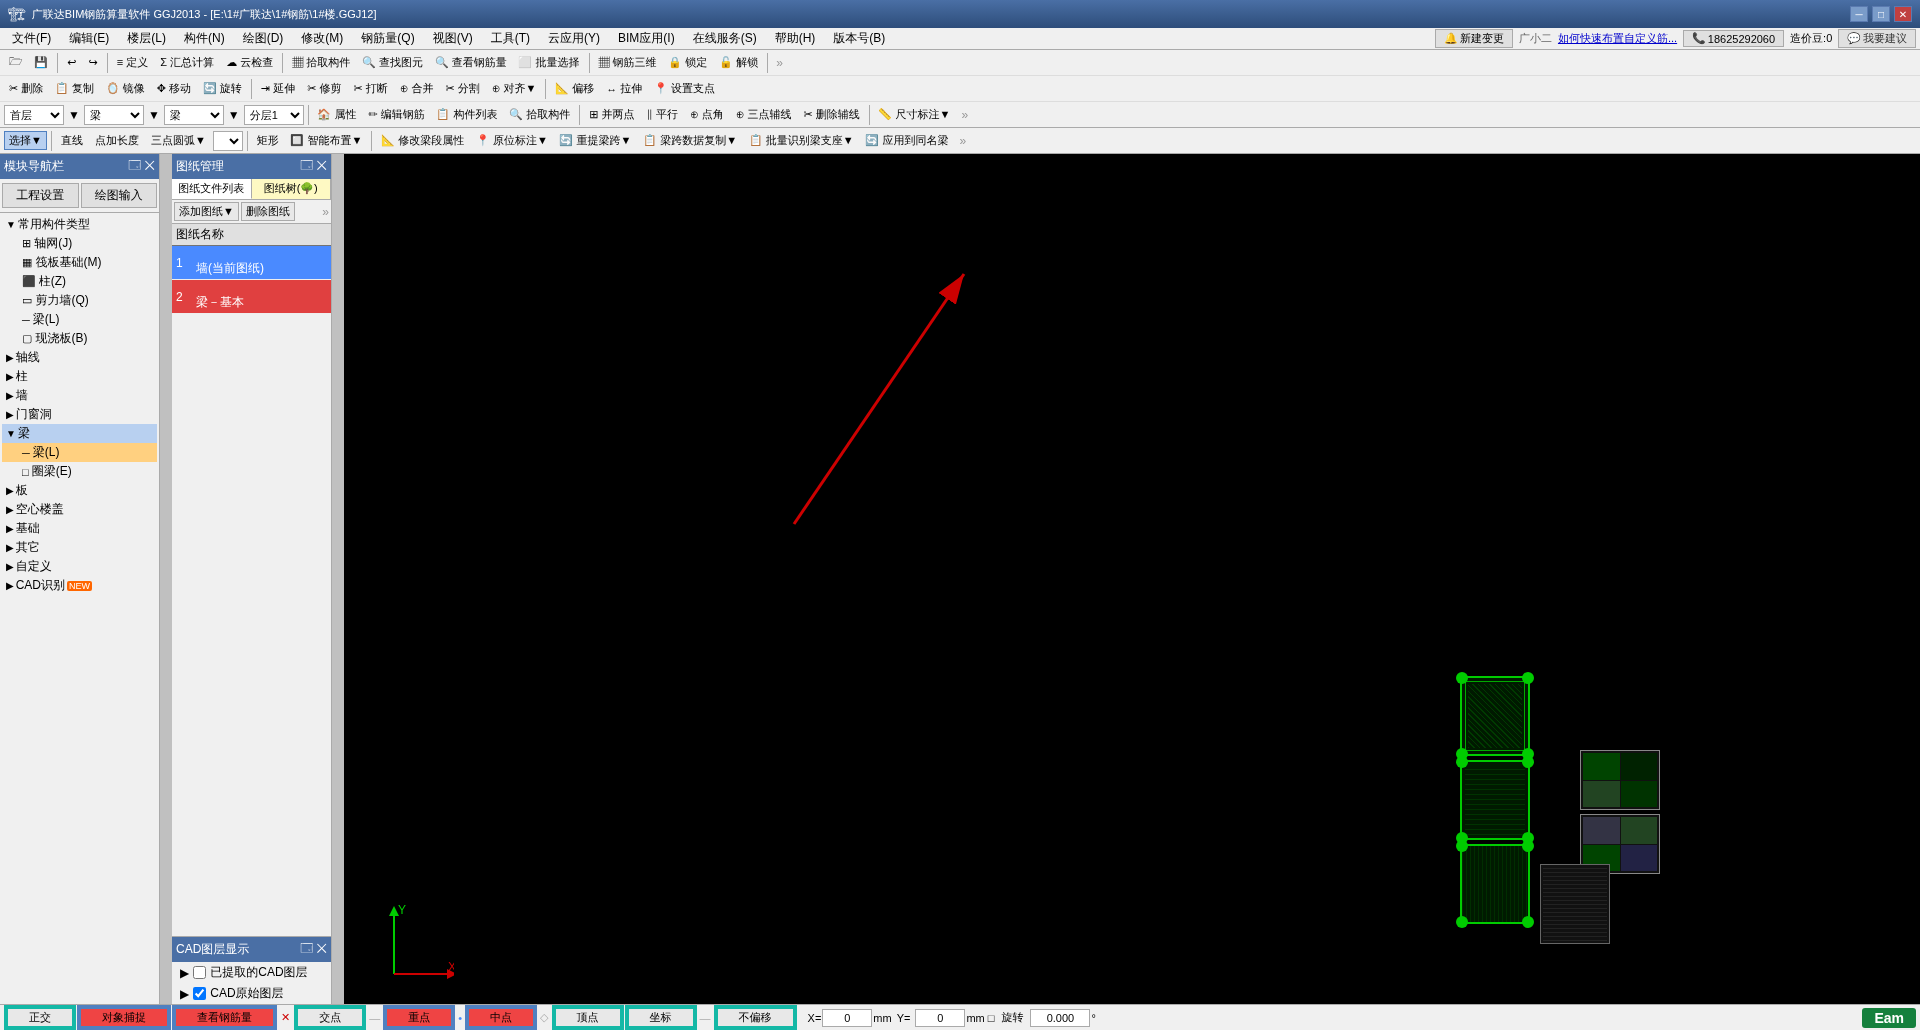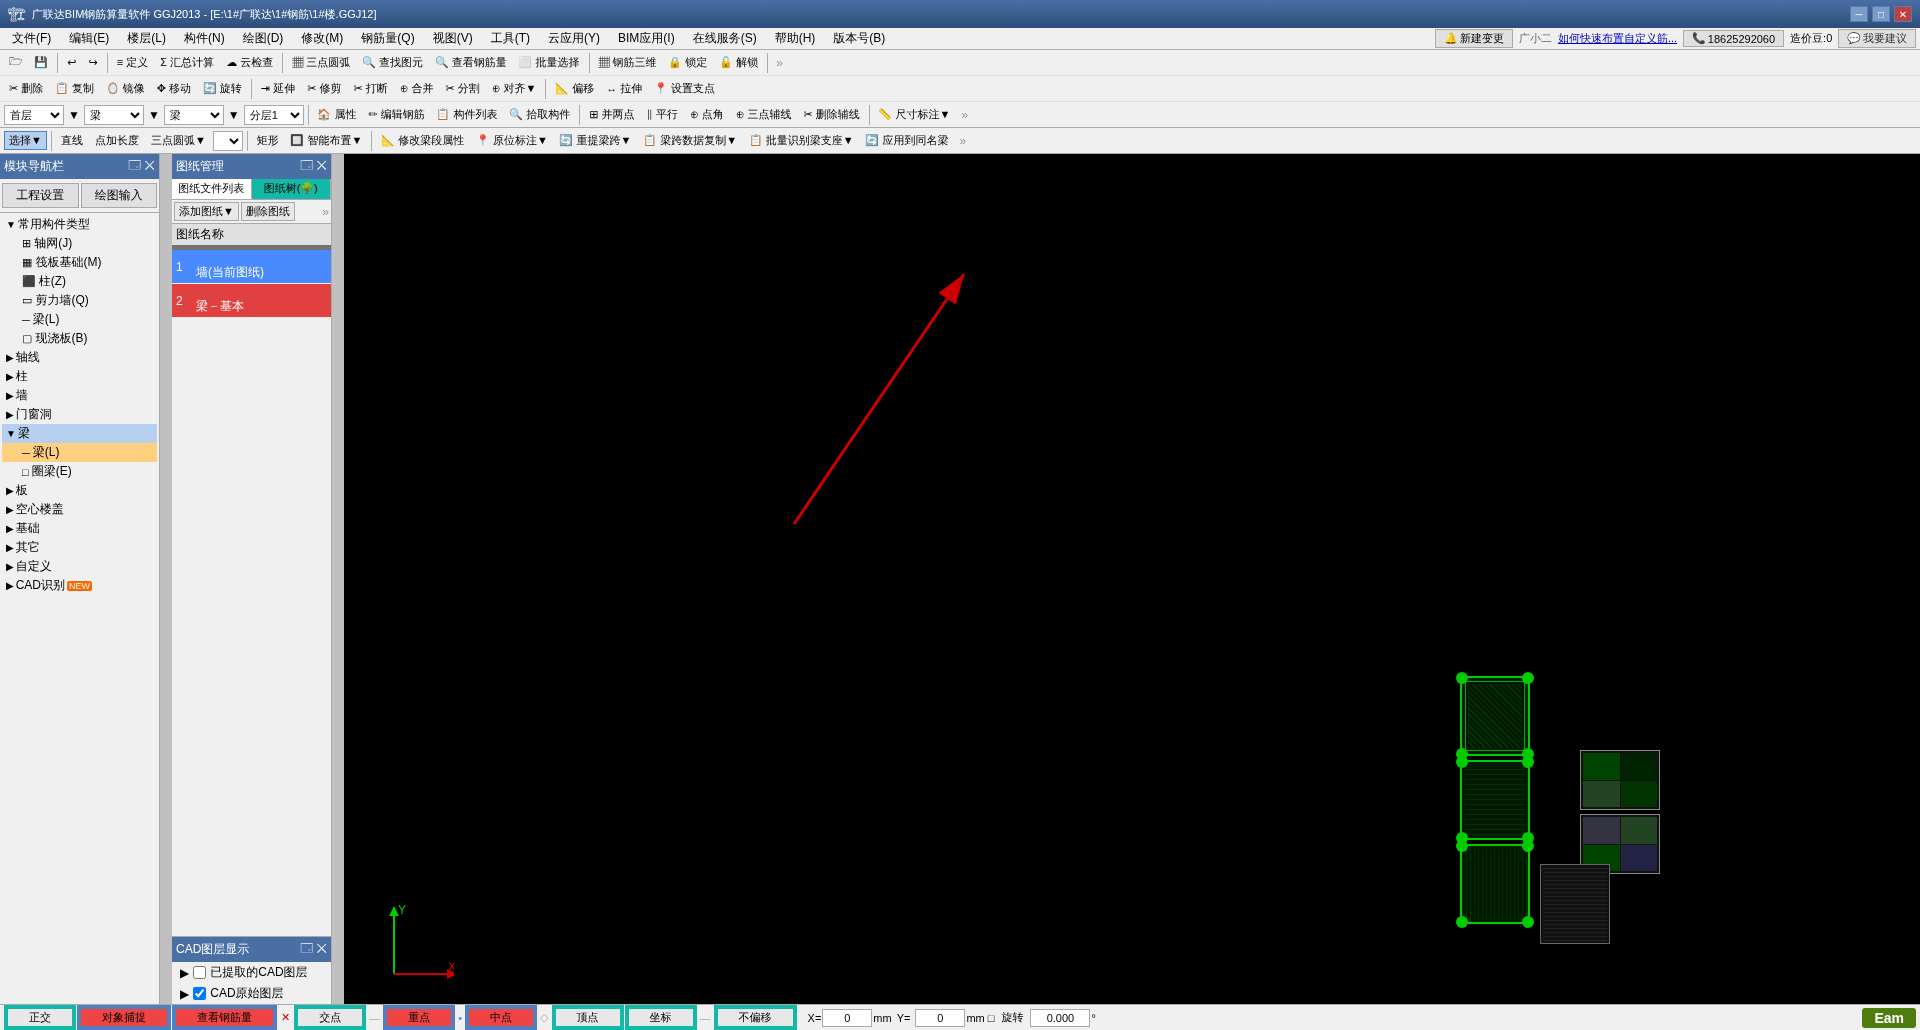--- a/index.html
+++ b/index.html
@@ -36,21 +36,21 @@
       font-size: 11px; border: 1px solid #aaa; background: #fff; padding: 1px 2px; height: 20px;
     }
     #left-panel-content { flex: 1; overflow-y: auto; padding: 2px; }
     .nav-item { display: flex; align-items: center; padding: 1px 4px; cursor: pointer; font-size: 12px; white-space: nowrap; }
     .nav-arrow { font-size: 10px; margin-right: 2px; cursor: pointer; }
     .nav-icon { margin-right: 3px; font-size: 11px; }
     .nav-item.selected { background: #b8d0f0; }
     .nav-item.highlighted { background: #ffd080; }
     .left-btn { width: 100%; margin: 2px 0; padding: 3px; text-align: center; background: #e0e0e0; border: 1px solid #aaa; cursor: pointer; font-size: 12px; }
     .drawing-tabs { display: flex; border-bottom: 1px solid #aaa; }
-    .drawing-tab { flex: 1; text-align: center; padding: 2px 4px; font-size: 11px; cursor: pointer; background: #14b8a6; border-right: 1px solid #aaa; }
+    .drawing-tab { flex: 1; text-align: center; padding: 2px 4px; font-size: 11px; cursor: pointer; background: #fef9c3; border-right: 1px solid #aaa; }
     .drawing-tab.active { background: #fff; border-bottom: 1px solid #fff; }
     .drawing-toolbar-btn { font-size: 11px; padding: 1px 4px; cursor: pointer; background: #e8e8e8; border: 1px solid #aaa; display: flex; align-items: center; gap: 2px; }
     .drawing-item { display: flex; align-items: center; padding: 2px 4px; font-size: 12px; cursor: pointer; border-bottom: 1px solid #eee; }
     .drawing-item.active { background: #4a8aff; color: #fff; }
     .drawing-item.highlight { background: #e04040; color: #fff; }
     .drawing-num { width: 20px; font-size: 12px; }
     .drawing-name { flex: 1; font-size: 12px; margin-top: 12px; }
     .cad-layer-item { display: flex; align-items: center; padding: 2px 8px; font-size: 12px; cursor: pointer; }
     .cad-layer-item input[type=checkbox] { margin-right: 4px; }
 
@@ -150,21 +150,21 @@
   <span class="tb-btn">🗁</span>
   <span class="tb-btn">💾</span>
   <div class="tb-separator"></div>
   <span class="tb-btn">↩</span>
   <span class="tb-btn">↪</span>
   <div class="tb-separator"></div>
   <span class="tb-btn">≡ 定义</span>
   <span class="tb-btn">Σ 汇总计算</span>
   <span class="tb-btn">☁ 云检查</span>
   <div class="tb-separator"></div>
-  <span class="tb-btn">▦ 三点圆弧</span>
+  <span class="tb-btn">▦ 拾取构件</span>
   <span class="tb-btn">🔍 查找图元</span>
   <span class="tb-btn">🔍 查看钢筋量</span>
   <span class="tb-btn">⬜ 批量选择</span>
   <div class="tb-separator"></div>
   <span class="tb-btn">▦ 钢筋三维</span>
   <span class="tb-btn">🔒 锁定</span>
   <span class="tb-btn">🔓 解锁</span>
   <div class="tb-separator"></div>
   <span style="font-size:12px;color:#999;margin:0 4px;">»</span>
 </div>
@@ -357,21 +357,21 @@
       <div class="drawing-tab active">图纸文件列表</div>
       <div class="drawing-tab">图纸树(🌳)</div>
     </div>
 
     <div style="display:flex;align-items:center;padding:2px;gap:2px;border-bottom:1px solid #aaa;">
       <button class="drawing-toolbar-btn">添加图纸▼</button>
       <button class="drawing-toolbar-btn">删除图纸</button>
       <span style="font-size:12px;color:#999;margin-left:auto;cursor:pointer;">»</span>
     </div>
 
-    <div style="background:#e0e0e0;padding:2px 4px;font-size:12px;border-bottom:5px solid #737373;">
+    <div style="background:#e0e0e0;padding:2px 4px;font-size:12px;border-bottom:1px solid #737373;">
       <span>图纸名称</span>
     </div>
 
     <div style="flex:1;overflow-y:auto;">
       <div class="drawing-item active">
         <span class="drawing-num">1</span>
         <span class="drawing-name">墙(当前图纸)</span>
       </div>
       <div class="drawing-item highlight">
         <span class="drawing-num">2</span>
@@ -488,16 +488,16 @@
   <span style="margin-left:10px;">X=</span>
   <input type="text" value="0" class="status-input" style="">
   <span>mm</span>
   <span style="margin:0 4px;">Y=</span>
   <input type="text" value="0" class="status-input" style="">
   <span>mm □</span>
   <span style="margin:0 6px;">旋转</span>
   <input type="text" value="0.000" class="status-input" style="width: 60px;">
   <span>°</span>
 
-  <div style="margin-left:auto;background:#4d7c0f;color:#fff;padding:2px 12px;font-size:14px;font-weight:bold;border-radius:3px;">
+  <div style="margin-left:auto;background:#15803d;color:#fff;padding:2px 12px;font-size:14px;font-weight:bold;border-radius:3px;">
     <span>Eam</span>
   </div>
 </div>
 
 </body></html>

